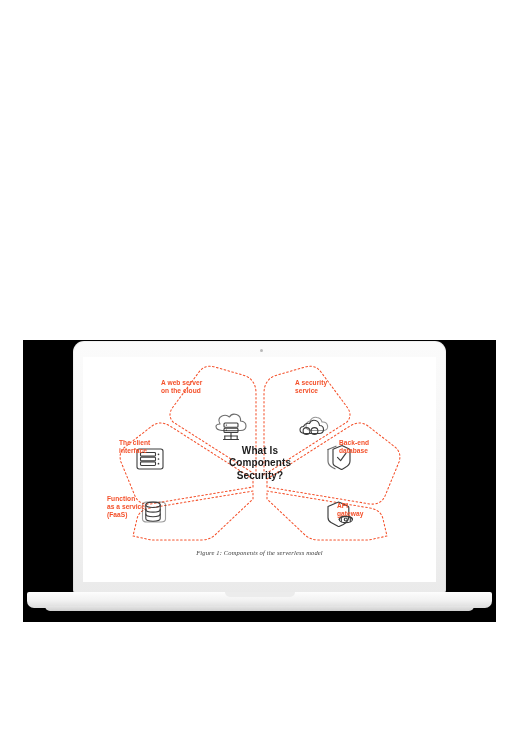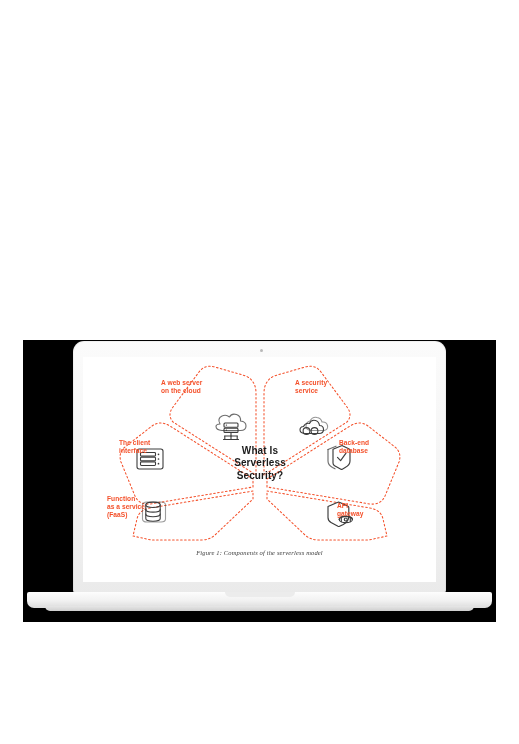--- a/index.html
+++ b/index.html
@@ -228,21 +228,21 @@
           <path d="M5 7.6 L14.8 3.2 Q15.6 2.8 16.4 3.2 L25 7.2 Q25.8 7.6 25.8 8.5 L25.8 17.5 Q25.8 22.4 20.3 25.4 L16.6 27.3 Q15.8 27.7 15 27.3 L8 23.6 Q5 22 5 18.6 Z"></path>
           <ellipse cx="22.8" cy="20.5" rx="6.6" ry="3.2"></ellipse>
           <path d="M16.2 20.5 Q16.2 17.3 22.8 17.3 Q29.4 17.3 29.4 20.5"></path>
           <path d="M18.3 18.4 L18.3 22.6 M27.3 18.4 L27.3 22.6"></path>
           <circle cx="22.8" cy="20.5" r="1.5"></circle>
         </svg>
       </div>
 
       <div class="center-title">
         <div>What Is</div>
-        <div>Serverless</div>
+        <div>Components</div>
         <div>Security?</div>
       </div>
 
       <div class="lbl l-webserver">
         <div>A web server</div>
         <div>on the cloud</div>
       </div>
 
       <div class="lbl l-security">
         <div>A security</div>

